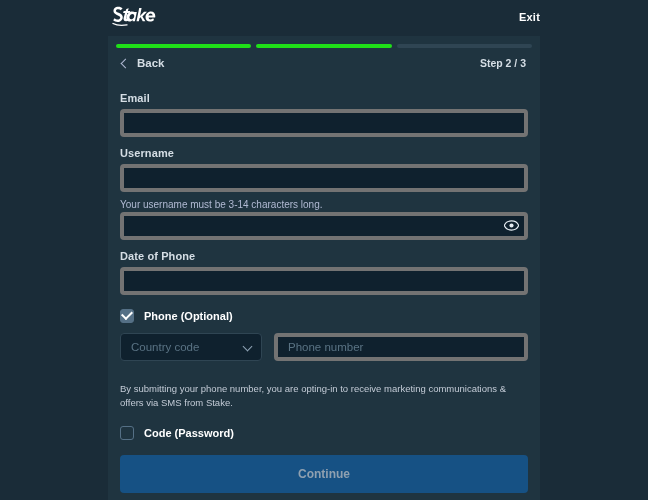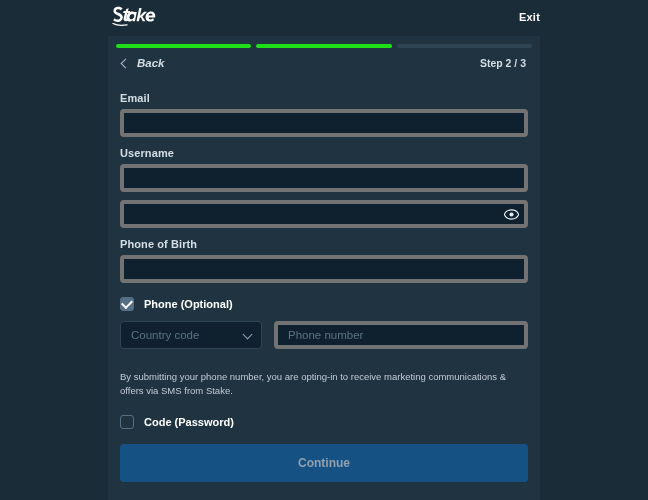--- a/index.html
+++ b/index.html
@@ -97,21 +97,20 @@
     align-items: center;
     gap: 8px;
     color: #D5DEE5;
     font-size: 11.5px;
     font-weight: bold;
     cursor: pointer;
     background: none;
     border: none;
     padding: 0;
     font-family: inherit;
-    font-style: italic;
   }
   .chev-left {
     display: inline-block;
     width: 6px;
     height: 6px;
     border-left: 1.6px solid #B1BAD3;
     border-bottom: 1.6px solid #B1BAD3;
     transform: rotate(45deg);
     margin-left: 2px;
   }
@@ -119,21 +118,21 @@
     color: #D5DEE5;
     font-size: 10.5px;
     font-weight: bold;
     padding-right: 2px;
   }
 
   
   .form {
     padding: 6px 4px 0 4px;
   }
-  .field { margin-bottom: 8px; }
+  .field { margin-bottom: 0; }
   .field-label {
     display: block;
     color: #D5DEE5;
     font-size: 11px;
     font-weight: bold;
     margin: 10px 0 5px 0;
     letter-spacing: 0.1px;
   }
   .input {
     box-sizing: border-box;
@@ -319,36 +318,37 @@
       <div class="form">
 
         <div class="field">
           <label class="field-label">Email</label>
           <input class="input" type="text" value="" placeholder="" style="">
         </div>
 
         <div class="field">
           <label class="field-label">Username</label>
           <input class="input" type="text" value="" placeholder="" style="">
+          <div class="hint">Your username must be 3-14 characters long.</div>
         </div>
 
         <div class="field">
           <div class="input-wrap">
             <input class="input" type="password" value="" placeholder="" style="">
             <button class="eye-btn">
               <svg width="15" height="11" viewBox="0 0 16 11">
                 <path d="M8 0.6C4.4 0.6 1.4 2.8 0.3 5.5 1.4 8.2 4.4 10.4 8 10.4s6.6-2.2 7.7-4.9C14.6 2.8 11.6 0.6 8 0.6z" fill="none" stroke="#E6EDF3" stroke-width="1.3"></path>
                 <circle cx="8" cy="5.5" r="2.2" fill="#E6EDF3"></circle>
               </svg>
             </button>
           </div>
         </div>
 
         <div class="field">
-          <label class="field-label">Phone of Birth</label>
+          <label class="field-label">Date of Phone</label>
           <input class="input" type="text" value="" placeholder="" style="">
         </div>
 
         <div class="check-row">
           <span class="cbox checked">
             <span class="tick"></span>
           </span>
           <span class="check-label">Phone (Optional)</span>
         </div>
 

